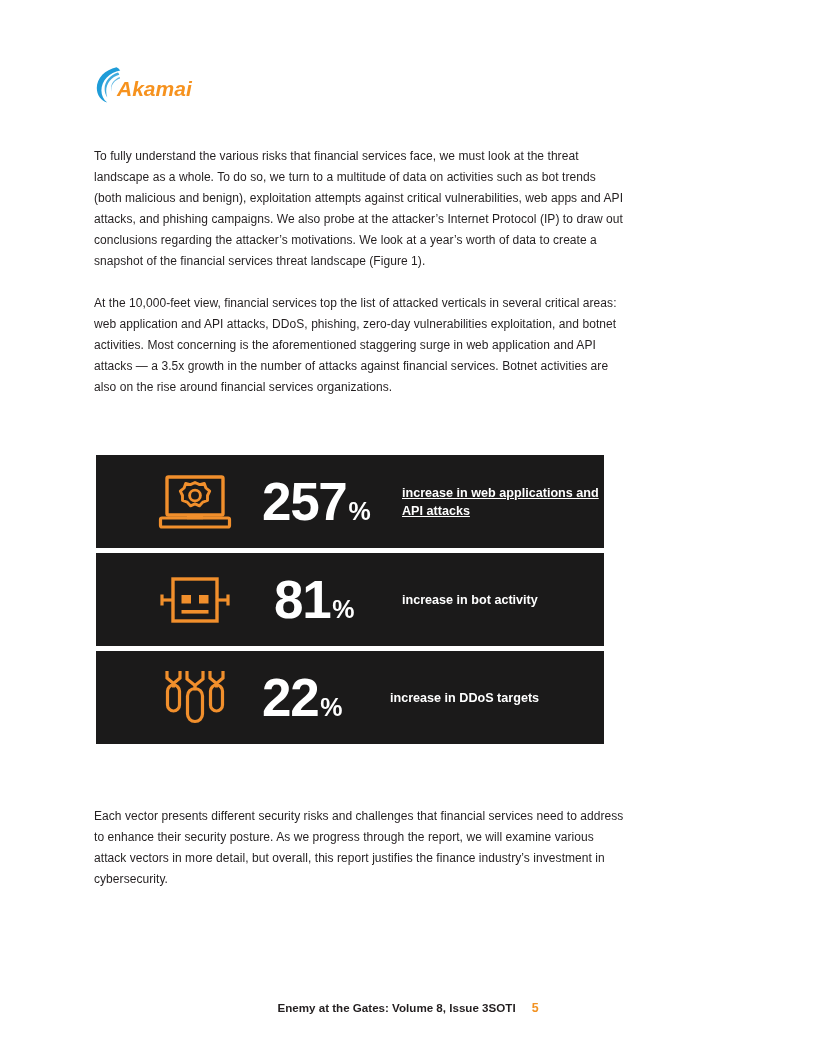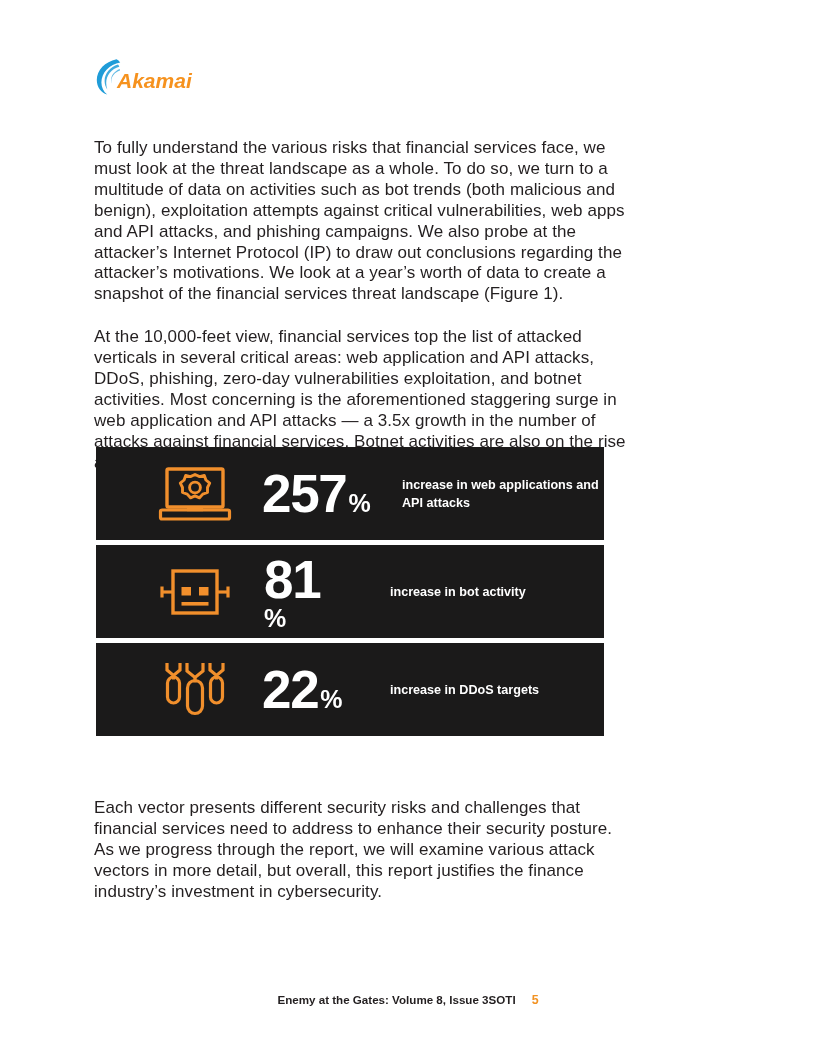--- a/index.html
+++ b/index.html
@@ -11,21 +11,21 @@
   body {
     width: 816px;
     height: 1056px;
     position: relative;
     font-family: "Liberation Sans", sans-serif;
     color: #231f20;
     overflow: hidden;
   }
   .page {
     position: absolute;
-    left: 0; top: 0;
+    left: 0; top: 8px;
     width: 816px;
     height: 908px;
     background: #ffffff;
   }
 
   
   .logo {
     position: absolute;
     left: 94px;
     top: 56px;
@@ -36,21 +36,21 @@
 
   
   .content {
     position: absolute;
     left: 94px;
     top: 138px;
     width: 532px;
   }
   p.body {
     margin: 0 0 22px 0;
-    font-size: 17px;
+    font-size: 12px;
     line-height: 20.9px;
     color: #231f20;
     letter-spacing: 0.005em;
     text-align: left;
   }
   p.body.last { margin-bottom: 0; }
 
   
   .cards {
     position: absolute;
@@ -108,22 +108,22 @@
     color: #ffffff;
     font-size: 12.6px;
     line-height: 18px;
     font-weight: bold;
     margin-left: 22px;
     max-width: 200px;
   }
 
   
   .c1 .stat-figure { margin-left: 0px; }
-  .c1 .stat-desc   { margin-left: 22px; }
-  .c2 .stat-figure { margin-left: 0px; min-width: 96px; flex-direction: column;}
+  .c1 .stat-desc   { margin-left: 22px; text-decoration: underline; }
+  .c2 .stat-figure { margin-left: 12px; min-width: 96px;}
   .c2 .stat-desc   { margin-left: 32px; max-width: 230px;}
   .c3 .stat-figure { margin-left: 0px; min-width: 96px;}
   .c3 .stat-desc   { margin-left: 32px; max-width: 230px;}
 
   
   .caption {
     position: absolute;
     left: 96px;
     top: 760px;
     width: 508px;

